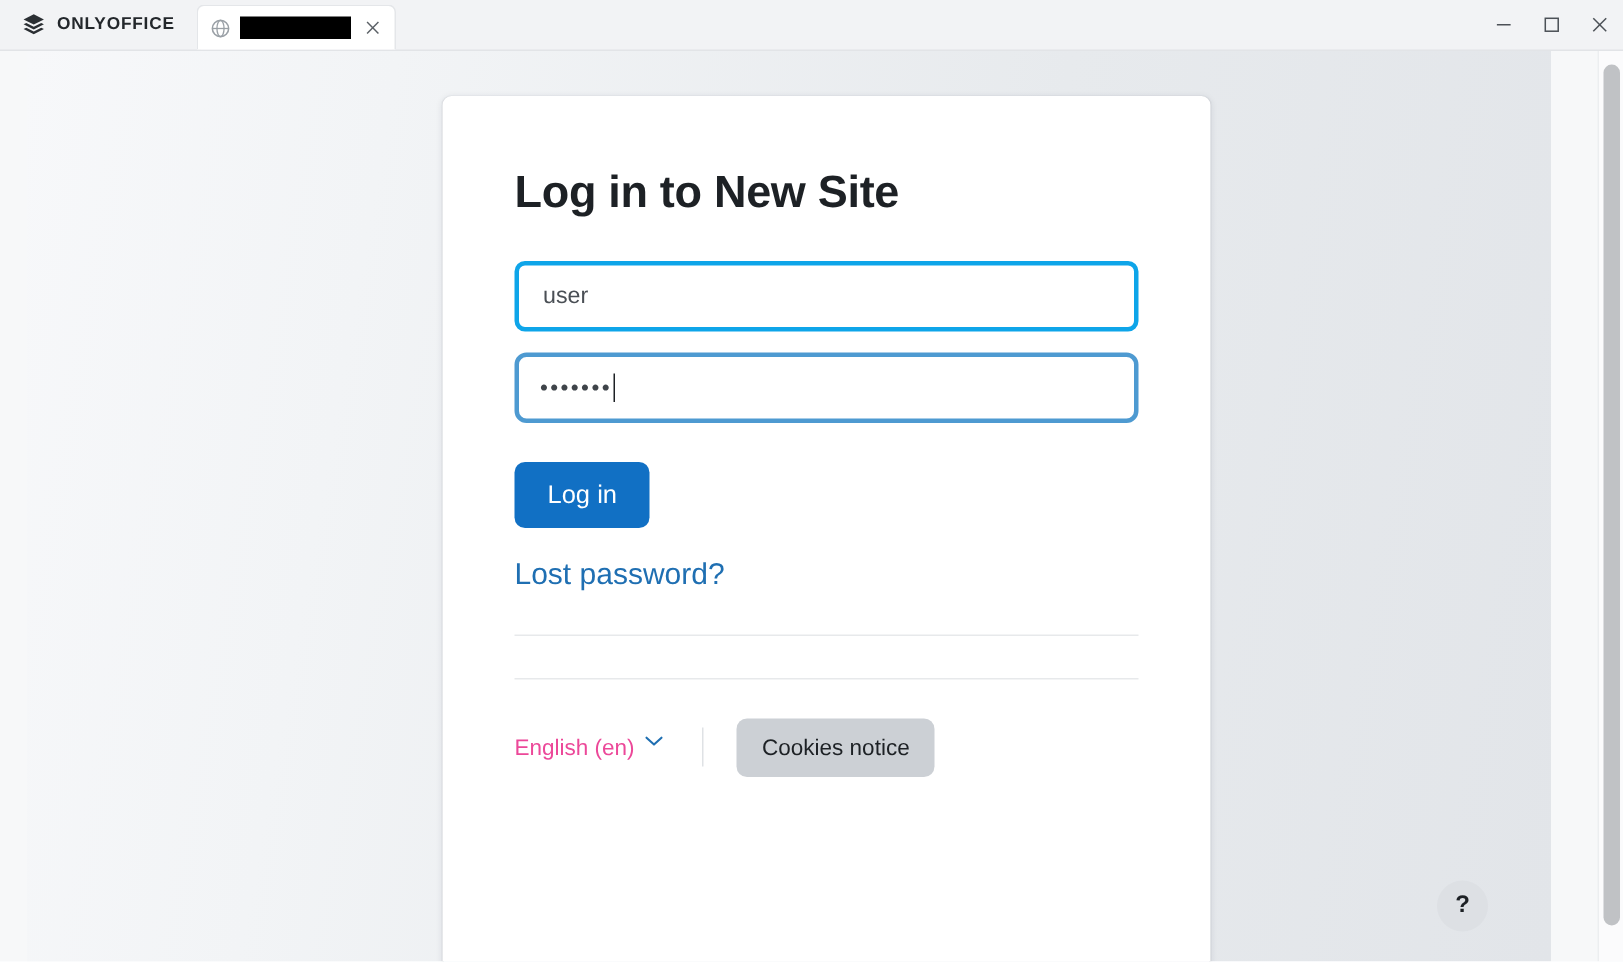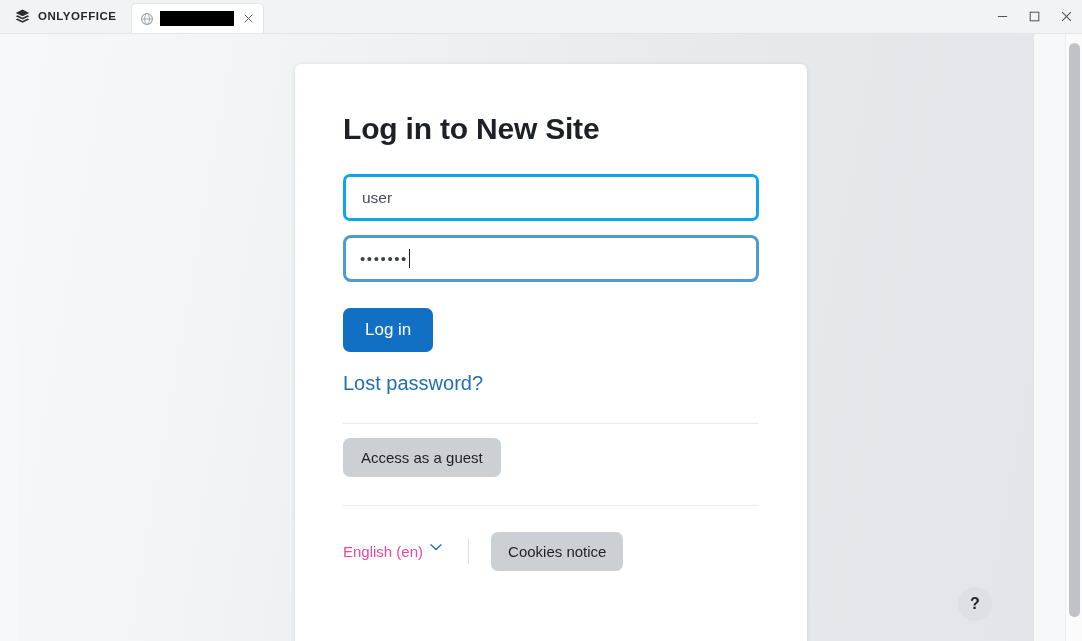--- a/index.html
+++ b/index.html
@@ -391,21 +391,20 @@
 
       <button class="login-button">Log in</button>
 
       <div>
         <a class="lost-password">Lost password?</a>
       </div>
 
       <div class="divider"></div>
 
 
-      <button class="guest-button">Access as a guest</button>
 
       <div class="divider"></div>
 
       <div class="footer-row">
         <div class="lang-select">
           <span>English (en)</span>
           <svg width="12" height="8" viewBox="0 0 12 8">
             <polyline points="1,1.8 6,6.4 11,1.8" fill="none" stroke="#1f6fb2" stroke-width="1.4" stroke-linecap="round" stroke-linejoin="round"></polyline>
           </svg>
         </div>

